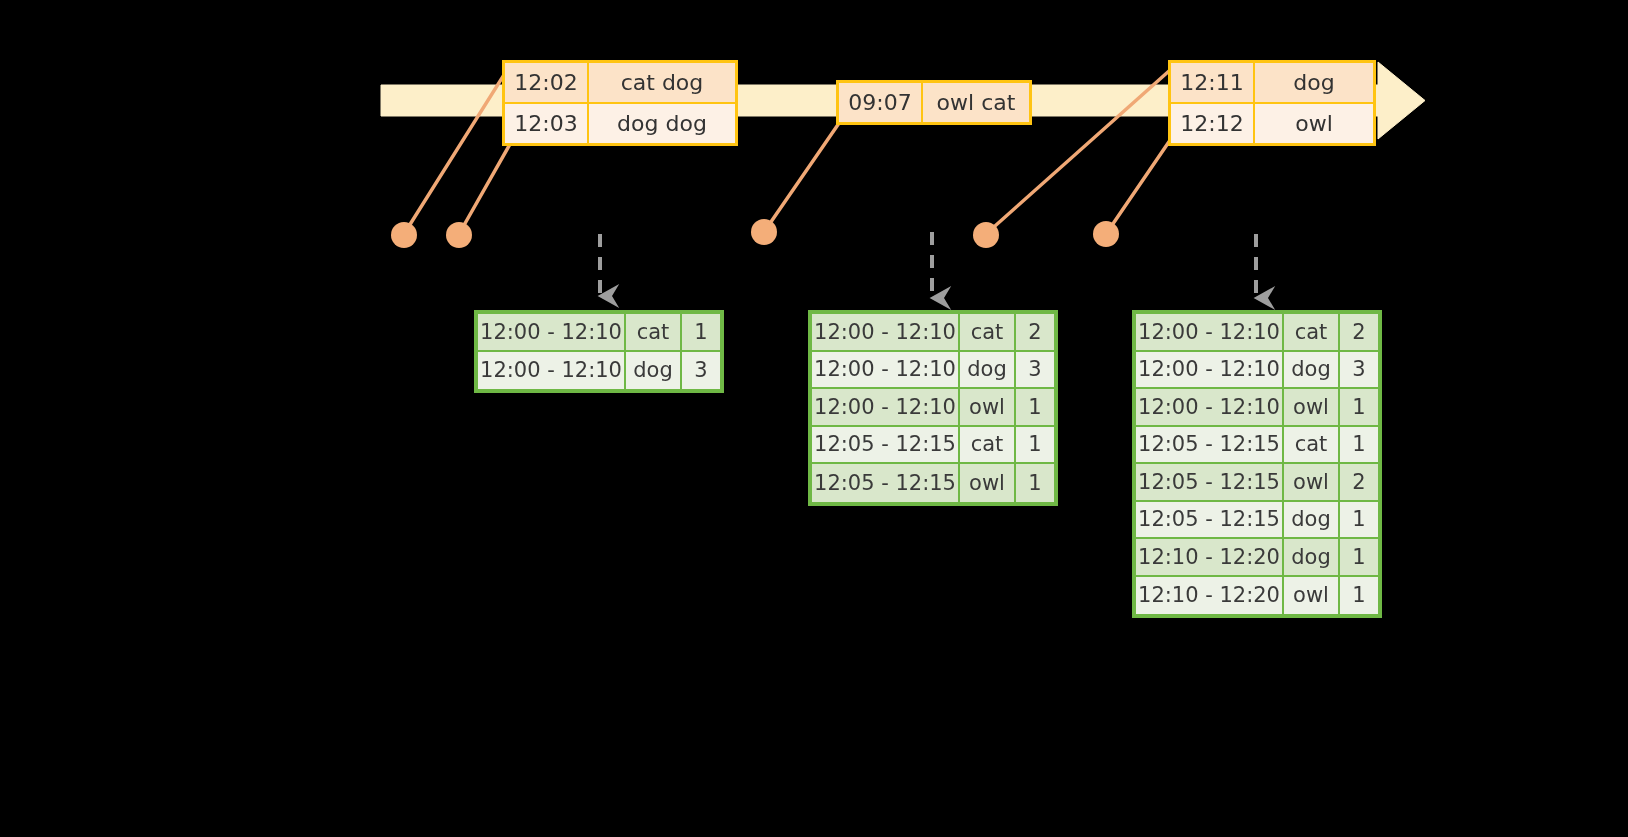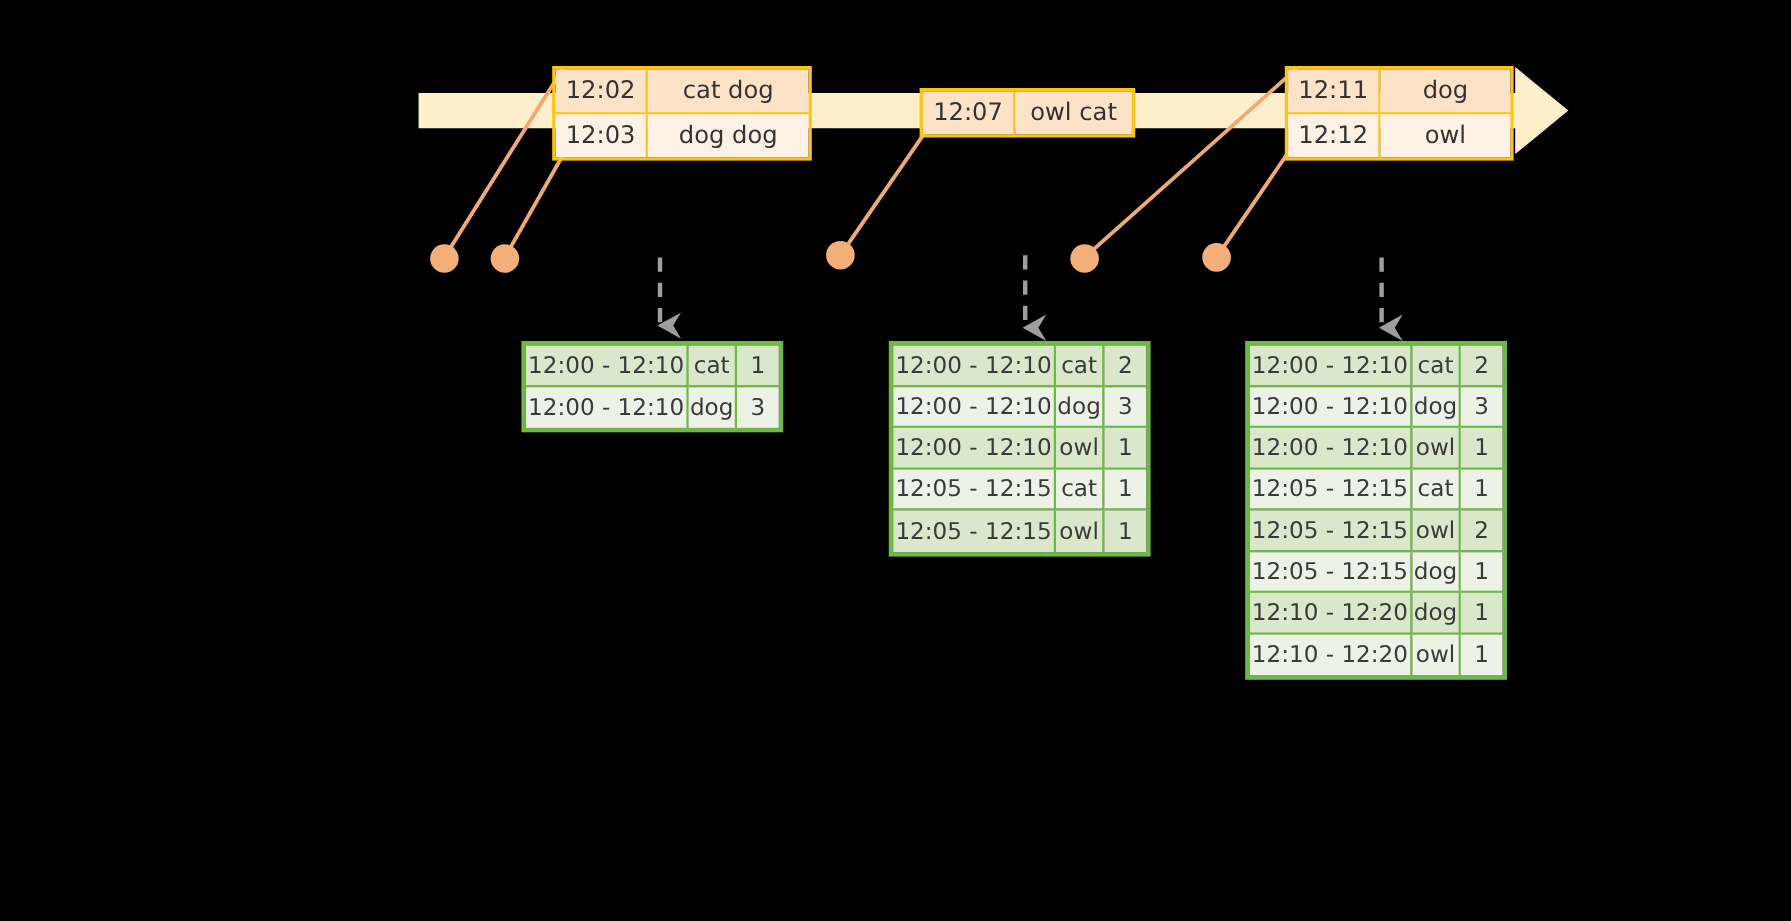--- a/index.html
+++ b/index.html
@@ -83,21 +83,21 @@
     font-size: 21px;
     color: #3a3a3a;
     box-sizing: border-box;
     border-right: 2px solid #6FB845;
     border-bottom: 2px solid #6FB845;
     white-space: nowrap;
   }
   .res-cell:last-child { border-right: none; }
   .res-row:last-child .res-cell { border-bottom: none; }
   .res-cell.window { width: 148px; }
-  .res-cell.word   { width: 44px; }
+  .res-cell.word   { width: 56px; }
   .res-cell.count  { width: 38px; }
   .res-row.tone-a .res-cell { background: #D9E7CB; }
   .res-row.tone-b .res-cell { background: #EDF2E7; }
 </style>
 </head>
 <body>
 
 <div id="stage">
 
   <svg class="layer" viewBox="0 0 1628 837" xmlns="http://www.w3.org/2000/svg">
@@ -140,21 +140,21 @@
       <div class="evt-cell val">cat dog</div>
     </div>
     <div class="evt-row shade-b">
       <div class="evt-cell time">12:03</div>
       <div class="evt-cell val">dog dog</div>
     </div>
   </div>
 
   <div class="evt-group" style="left:836px; top:80px; width:196px;">
     <div class="evt-row shade-a">
-      <div class="evt-cell time">12:07</div>
+      <div class="evt-cell time">09:07</div>
       <div class="evt-cell val">owl cat</div>
     </div>
   </div>
 
   <div class="evt-group" style="left:1168px; top:60px; width:208px;">
     <div class="evt-row shade-a">
       <div class="evt-cell time">12:11</div>
       <div class="evt-cell val">dog</div>
     </div>
     <div class="evt-row shade-b">

